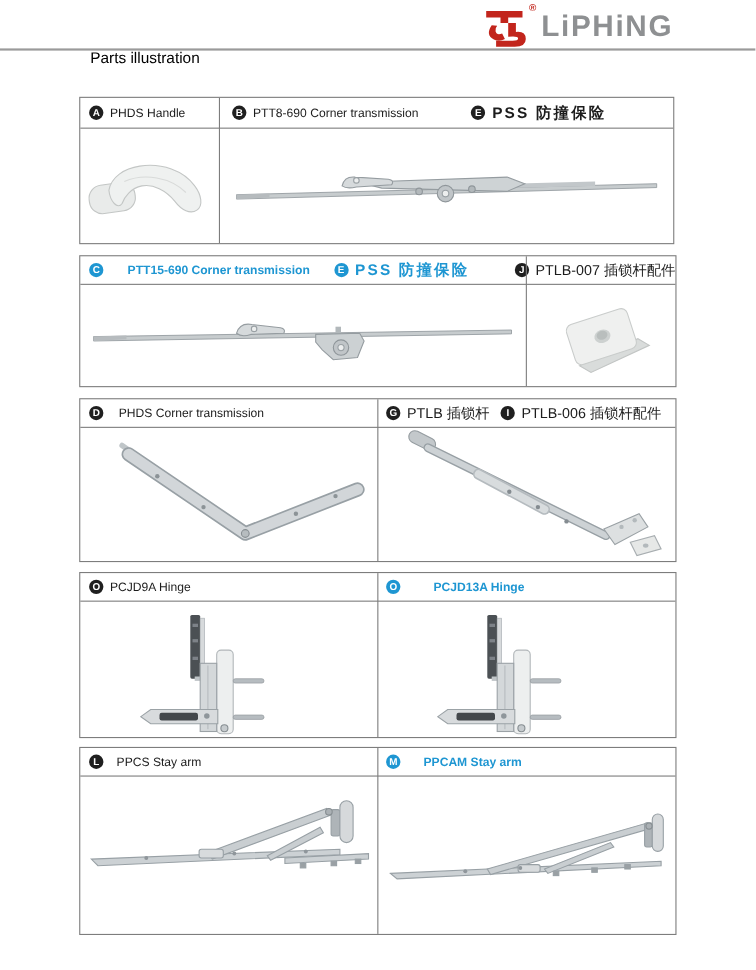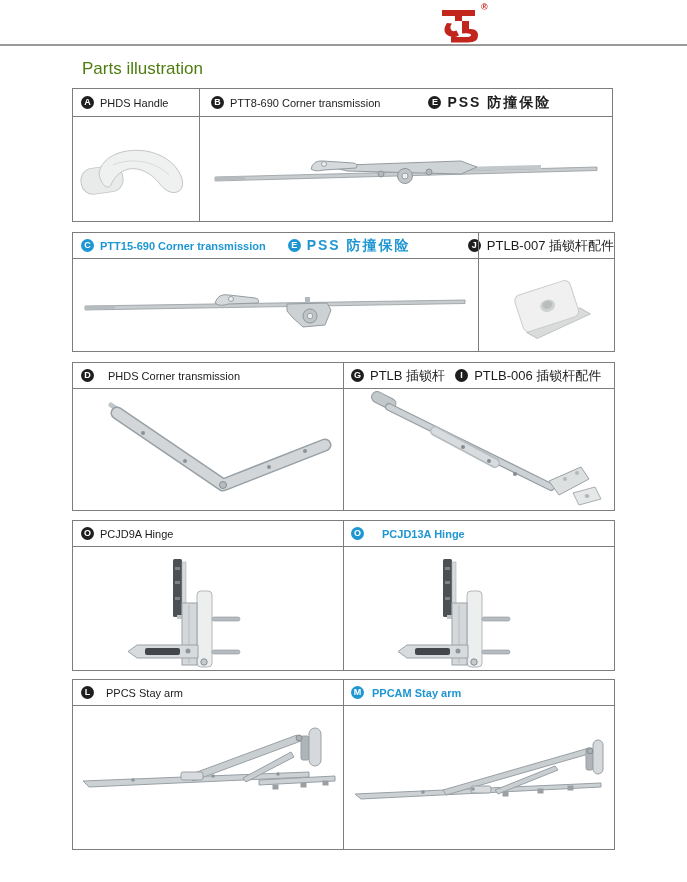--- a/index.html
+++ b/index.html
@@ -5,21 +5,21 @@
   html,body{margin:0;padding:0;background:#ffffff;}
   .page{position:relative;width:687px;height:882px;background:#ffffff;overflow:hidden;
         font-family:"Liberation Sans",sans-serif;color:#1a1a1a;}
   
   .logo{position:absolute;left:437px;top:4px;width:230px;height:40px;}
   .logo .mark{position:absolute;left:0;top:2px;}
   .logo .reg{position:absolute;left:44px;top:-2px;font-size:9px;color:#c2251c;font-weight:bold;}
   .logo .brand{position:absolute;left:55px;top:5px;font-size:27px;font-weight:bold;
                color:#8e9092;letter-spacing:1.5px;}
   .topline{position:absolute;left:0;top:44px;width:687px;height:2px;background:#9a9a9a;}
-  .pagetitle{position:absolute;left:82px;top:59px;font-size:17px;color:#4d7c0f;}
+  .pagetitle{position:absolute;left:82px;top:44px;font-size:14px;color:#000000;}
   
   .box{position:absolute;border:1px solid #7d7d7d;background:#ffffff;box-sizing:border-box;}
   .hdr{position:absolute;left:0;top:0;right:0;border-bottom:1px solid #7d7d7d;
        display:flex;align-items:stretch;box-sizing:border-box;}
   .cell{display:flex;align-items:center;padding-left:8px;box-sizing:border-box;}
   .divider{position:absolute;top:0;bottom:0;width:0;border-left:1px solid #7d7d7d;}
   .badge{display:inline-block;width:13px;height:13px;border-radius:50%;background:#1f1f1f;
          color:#ffffff;font-size:9px;font-weight:bold;line-height:13px;text-align:center;
          margin-right:6px;flex:0 0 auto;}
   .badge.blue{background:#1e96d2;}
@@ -35,20 +35,21 @@
 
 <div class="page">
 
   <div class="logo">
     <svg class="mark" width="44" height="38" viewBox="0 0 44 38">
       <path d="M5,4 h33 v6 h-13 v5 h-7 v-5 h-13 z" fill="#c2251c"></path>
       <path d="M10,17 q-6,9 2,13 q5,2.5 10,-0.5 l-2.5,-5 q-5,2 -6,-2 q-0.5,-3 1.5,-5 z" fill="#c2251c"></path>
       <path d="M25,15 h7 v8 q9,-1 9,6.5 q0,7 -10,7 h-17 v-5.5 h15 q5,0 5,-2 q0,-2.5 -9,-1.5 z" fill="#c2251c"></path>
     </svg>
     <span class="reg">®</span>
+    <span class="brand">LiPHiNG</span>
   </div>
   <div class="topline"></div>
 
   <div class="pagetitle">Parts illustration</div>
 
   <div class="box" style="left:72px;top:88px;width:541px;height:134px;">
     <div class="hdr" style="height:28px;">
       <div class="cell" style="width:126px;">
         <span class="badge">A</span>
         <span class="lbl">PHDS Handle</span>
@@ -81,21 +82,21 @@
         <path d="M112,52 q2,-9 12,-8 l30,2 q6,1 3,5 l-32,2 q-9,2 -13,-1 z" fill="#d6dadc" stroke="#959ca0"></path>
         <circle cx="125" cy="47" r="2.5" fill="#eceeee" stroke="#9aa1a5"></circle>
       </svg>
     </div>
   </div>
 
   <div class="box" style="left:72px;top:232px;width:543px;height:120px;">
     <div class="hdr" style="height:26px;">
       <div class="cell" style="width:405px;">
         <span class="badge blue">C</span>
-        <span class="lbl blue-t" style="font-weight:bold;">PTT15-690 Corner transmission</span>
+        <span class="lbl blue-t" style="font-weight:bold;margin-left:16px;">PTT15-690 Corner transmission</span>
         <span class="badge blue" style="margin-left:22px;">E</span>
         <span class="lbl sp blue-t">PSS 防撞保险</span>
       </div>
       <div class="cell" style="flex:1;">
         <span class="badge">J</span>
         <span class="lbl cjk">PTLB-007 插锁杆配件</span>
       </div>
     </div>
     <div class="divider" style="left:405px;"></div>
     <div class="imgwrap" style="left:0;top:26px;">
@@ -168,21 +169,21 @@
   </div>
 
   <div class="box" style="left:72px;top:520px;width:543px;height:151px;">
     <div class="hdr" style="height:26px;">
       <div class="cell" style="width:270px;">
         <span class="badge">O</span>
         <span class="lbl">PCJD9A Hinge</span>
       </div>
       <div class="cell" style="flex:1;">
         <span class="badge blue">O</span>
-        <span class="lbl blue-t" style="margin-left:12px;font-weight:bold;">PCJD13A Hinge</span>
+        <span class="lbl blue-t" style="margin-left:24px;font-weight:bold;">PCJD13A Hinge</span>
       </div>
     </div>
     <div class="divider" style="left:270px;"></div>
     <div class="imgwrap" style="left:0;top:26px;">
       <svg width="270" height="123" viewBox="0 0 270 123">
         <rect x="124" y="44" width="15" height="76" rx="4" fill="#edefef" stroke="#b2b7ba"></rect>
         <rect x="100" y="12" width="9" height="58" rx="1.5" fill="#4b5054"></rect>
         <rect x="109" y="15" width="4" height="54" fill="#d7dadc" stroke="#aab0b4" stroke-width="0.6"></rect>
         <rect x="102" y="20" width="5" height="3" fill="#7d8288"></rect>
         <rect x="102" y="34" width="5" height="3" fill="#7d8288"></rect>
@@ -220,21 +221,21 @@
   </div>
 
   <div class="box" style="left:72px;top:679px;width:543px;height:171px;">
     <div class="hdr" style="height:26px;">
       <div class="cell" style="width:270px;">
         <span class="badge">L</span>
         <span class="lbl" style="margin-left:6px;">PPCS Stay arm</span>
       </div>
       <div class="cell" style="flex:1;">
         <span class="badge blue">M</span>
-        <span class="lbl blue-t" style="margin-left:2px;font-weight:bold;">PPCAM Stay arm</span>
+        <span class="lbl blue-t" style="margin-left:15px;font-weight:bold;">PPCAM Stay arm</span>
       </div>
     </div>
     <div class="divider" style="left:270px;"></div>
     <div class="imgwrap" style="left:0;top:26px;">
       <svg width="270" height="143" viewBox="0 0 270 143">
         <g stroke="#98a0a5" stroke-width="1" fill="#ccd1d4">
           <polygon points="10,75 236,66 236,71 16,81"></polygon>
           <polygon points="186,74 262,70 262,75 186,79"></polygon>
           <polygon points="116,69 224,29 228,35 120,75" fill="#c9ced1"></polygon>
           <polygon points="170,72 218,46 221,51 173,76" fill="#c9ced1"></polygon>

